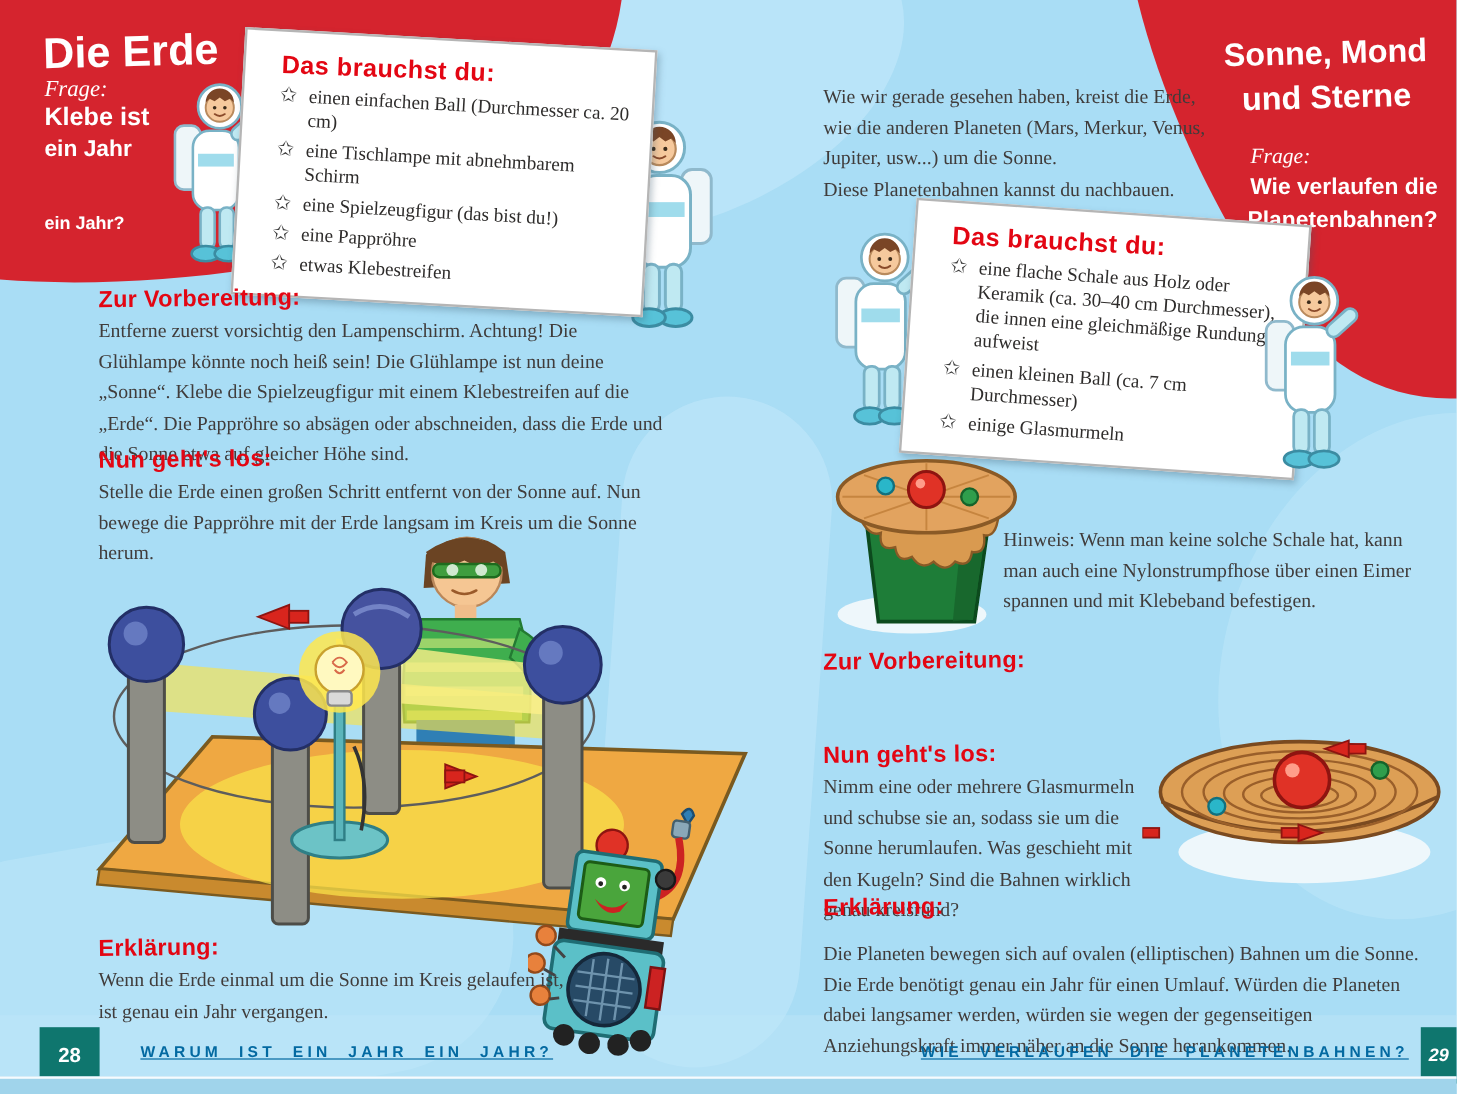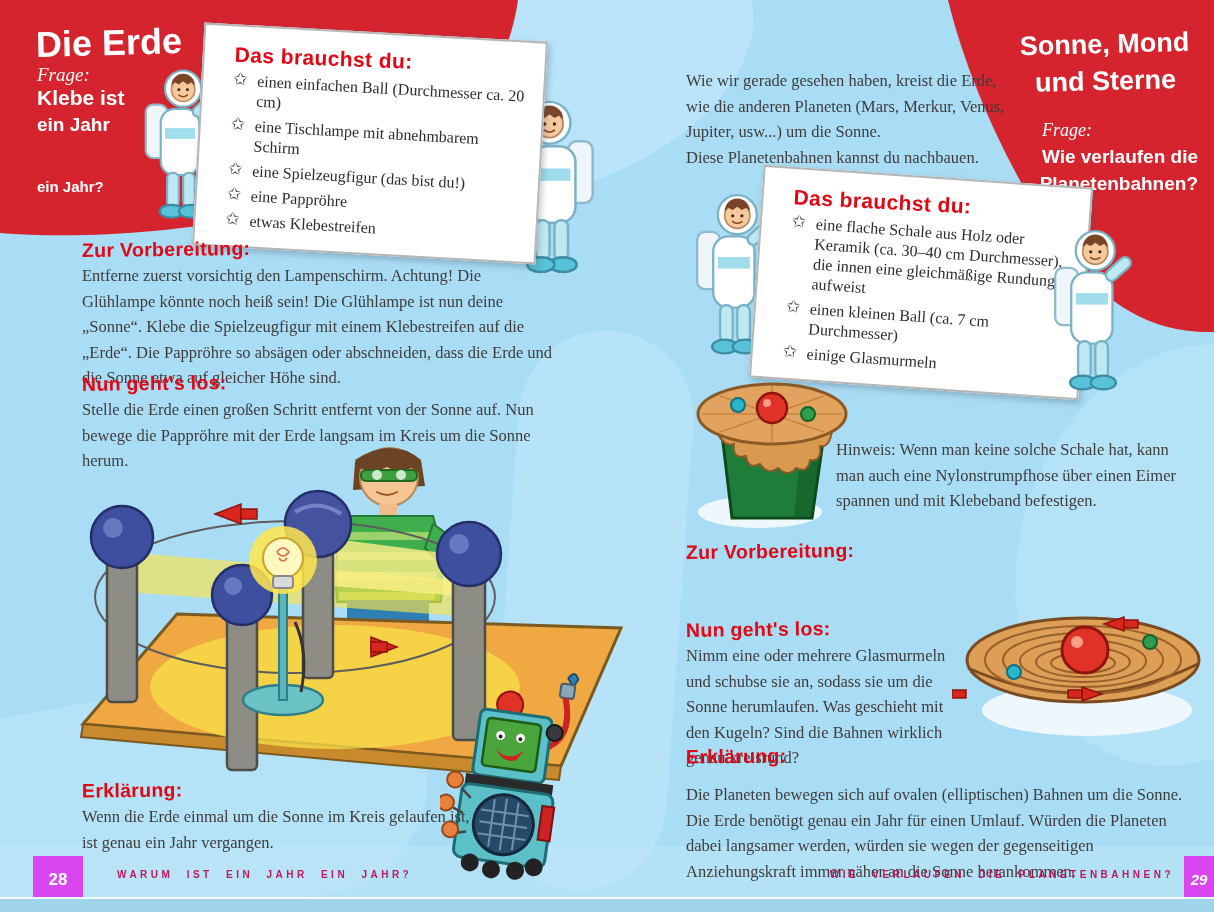--- a/index.html
+++ b/index.html
@@ -24,25 +24,25 @@
   .note li .star{position:absolute;left:0;top:-1px;font-size:17px;color:#3b3b3b;}
   
   .sec-heading{position:absolute;color:#e30613;font-family:"Liberation Sans",sans-serif;
       font-weight:bold;font-size:19.5px;letter-spacing:.3px;transform:rotate(-.7deg);}
   .body-text{position:absolute;color:#403c3b;font-size:16.5px;line-height:25.5px;}
   
   .footer-band{position:absolute;left:0;right:0;bottom:14px;height:52px;
       background:#bfe6f8;opacity:.45;}
   .bottom-strip{position:absolute;left:0;right:0;bottom:0;height:13px;
       background:#a0d4eb;border-top:2px solid #f6fbfe;}
-  .page-num{position:absolute;background:#d946ef;color:#ffffff;
+  .page-num{position:absolute;background:#0f766e;color:#ffffff;
       font-family:"Liberation Sans",sans-serif;font-weight:bold;font-size:17px;
       display:flex;align-items:center;justify-content:center;}
-  .footer-label{position:absolute;color:#be185d;font-family:"Liberation Sans",sans-serif;
-      font-weight:bold;font-size:10px;letter-spacing:3.5px;word-spacing:7px;}
+  .footer-label{position:absolute;color:#0369a1;font-family:"Liberation Sans",sans-serif;
+      font-weight:bold;font-size:13px;letter-spacing:3.5px;word-spacing:7px;text-decoration:underline;}
   svg{display:block;}
 </style>
 </head>
 <body>
 
 <div id="page">
 
   <svg width="0" height="0" style="position:absolute">
     <defs>
       <g id="astro">

